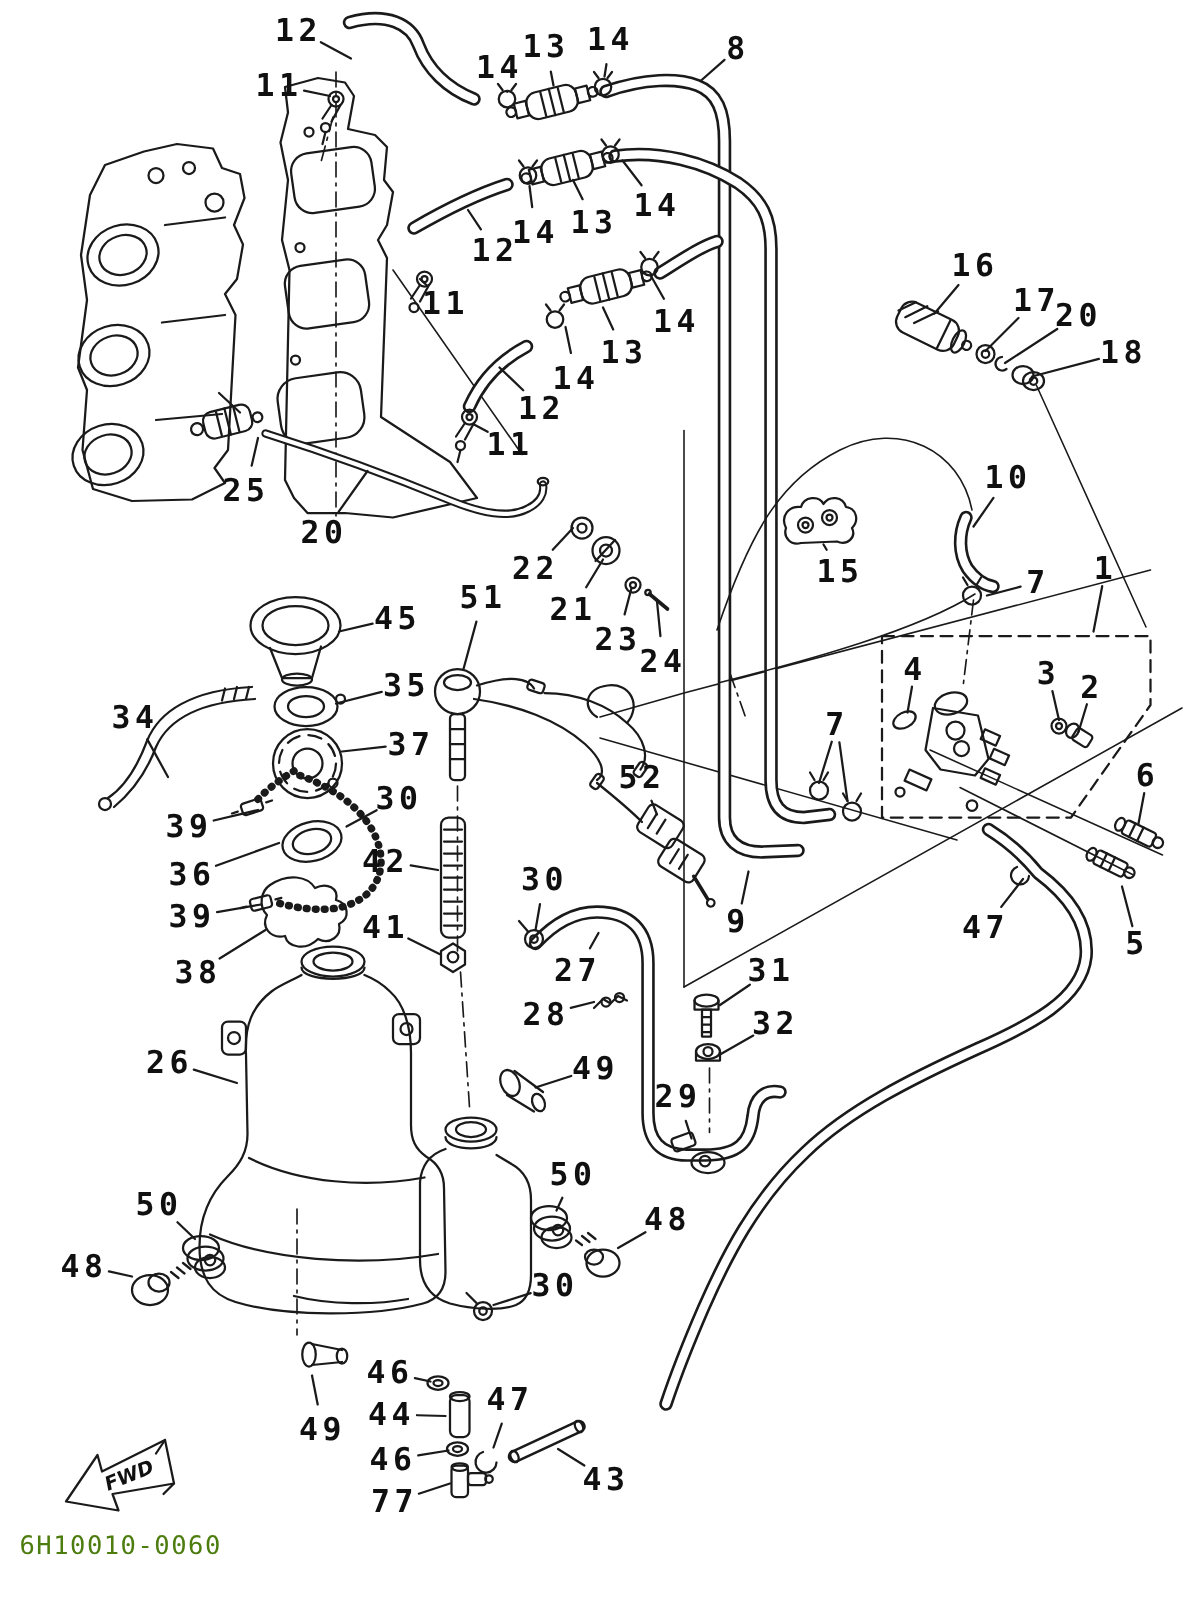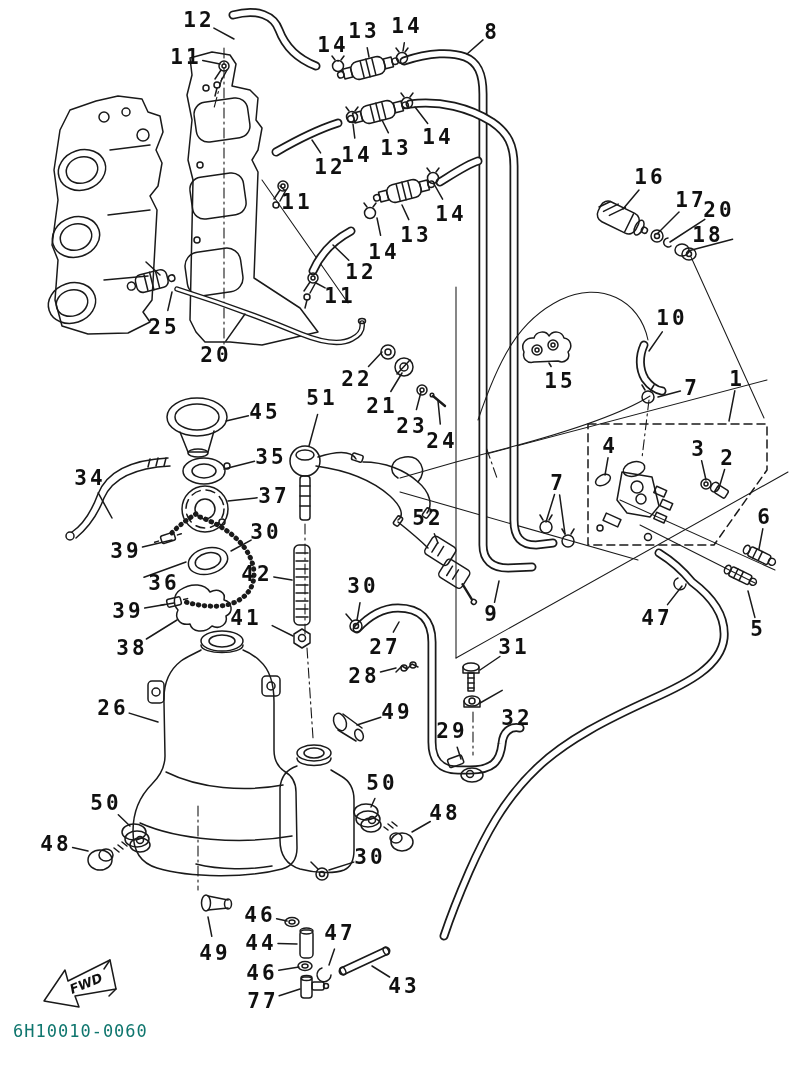--- a/index.html
+++ b/index.html
@@ -16,21 +16,21 @@
   .dash{stroke-dasharray:8 5;}
   .dd{stroke-dasharray:10 4 2 4;stroke-width:1.1 !important;}
   .zl{stroke-width:1.05 !important;}
   .chain{stroke-width:5 !important;stroke-dasharray:.5 5.5;stroke-linecap:round;}
   .thk{stroke-width:2.4 !important;}
   .callout{position:absolute;transform:translate(-50%,-50%);
            font:700 21px "DejaVu Sans Mono","DejaVu Sans",monospace;
            letter-spacing:3px;color:#101010;white-space:nowrap;}
   .lead{stroke:#1a1a1a;stroke-width:1.35;}
   .part-code{position:absolute;left:13px;top:1021px;
-             font:400 17px "DejaVu Sans Mono",monospace;letter-spacing:1px;color:#0f766e;}
+             font:400 17px "DejaVu Sans Mono",monospace;letter-spacing:1px;color:#4d7c0f;}
   .fwd-text{font:italic 700 13px "DejaVu Sans",sans-serif;fill:#101010;}
 </style>
 </head>
 <body>
 
 <div class="stage">
 
 <svg class="art k" width="789" height="1081" viewBox="0 0 789 1081">
 
   <g>
@@ -541,21 +541,21 @@
       <div class="callout" style="left: 396px; top: 148px;">13</div>
       <div class="callout" style="left: 438px; top: 137px;">14</div>
       <div class="callout" style="left: 384px; top: 252px;">14</div>
       <div class="callout" style="left: 416px; top: 235px;">13</div>
       <div class="callout" style="left: 451px; top: 214px;">14</div>
       <div class="callout" style="left: 361px; top: 272px;">12</div>
       <div class="callout" style="left: 340px; top: 296px;">11</div>
       <div class="callout" style="left: 650px; top: 177px;">16</div>
       <div class="callout" style="left: 691px; top: 200px;">17</div>
       <div class="callout" style="left: 719px; top: 210px;">20</div>
-      <div class="callout" style="left: 708px; top: 235px;">18</div>
+      <div class="callout" style="left: 749px; top: 235px;">18</div>
       <div class="callout" style="left: 164px; top: 327px;">25</div>
       <div class="callout" style="left: 216px; top: 355px;">20</div>
       <div class="callout" style="left: 672px; top: 318px;">10</div>
       <div class="callout" style="left: 560px; top: 381px;">15</div>
       <div class="callout" style="left: 357px; top: 379px;">22</div>
       <div class="callout" style="left: 382px; top: 406px;">21</div>
       <div class="callout" style="left: 412px; top: 426px; text-align: center;">23</div>
       <div class="callout" style="left: 442px; top: 441px;">24</div>
       <div class="callout" style="left: 692px; top: 388px;">7</div>
       <div class="callout" style="left: 737px; top: 379px;">1</div>
@@ -565,33 +565,33 @@
       <div class="callout" style="left: 274px; top: 496px;">37</div>
       <div class="callout" style="left: 610px; top: 446px;">4</div>
       <div class="callout" style="left: 699px; top: 449px;">3</div>
       <div class="callout" style="left: 728px; top: 458px;">2</div>
       <div class="callout" style="left: 90px; top: 478px;">34</div>
       <div class="callout" style="left: 558px; top: 483px;">7</div>
       <div class="callout" style="left: 428px; top: 518px;">52</div>
       <div class="callout" style="left: 765px; top: 517px;">6</div>
       <div class="callout" style="left: 266px; top: 532px;">30</div>
       <div class="callout" style="left: 126px; top: 551px;">39</div>
-      <div class="callout" style="left: 128px; top: 583px; margin-left: 36px;">36</div>
+      <div class="callout" style="left: 128px; top: 583px;">36</div>
       <div class="callout" style="left: 257px; top: 574px;">42</div>
       <div class="callout" style="left: 128px; top: 611px;">39</div>
       <div class="callout" style="left: 132px; top: 648px;">38</div>
       <div class="callout" style="left: 363px; top: 586px;">30</div>
-      <div class="callout" style="left: 246px; top: 618px; text-align: center;">41</div>
+      <div class="callout" style="left: 257px; top: 618px; text-align: center;">41</div>
       <div class="callout" style="left: 385px; top: 647px;">27</div>
       <div class="callout" style="left: 492px; top: 614px;">9</div>
       <div class="callout" style="left: 657px; top: 618px;">47</div>
       <div class="callout" style="left: 758px; top: 629px;">5</div>
       <div class="callout" style="left: 364px; top: 676px;">28</div>
       <div class="callout" style="left: 514px; top: 647px;">31</div>
-      <div class="callout" style="left: 517px; top: 682px; margin-top: 36px;">32</div>
+      <div class="callout" style="left: 517px; top: 682px;">32</div>
       <div class="callout" style="left: 113px; top: 708px;">26</div>
       <div class="callout" style="left: 397px; top: 712px;">49</div>
       <div class="callout" style="left: 452px; top: 731px;">29</div>
       <div class="callout" style="left: 382px; top: 783px;">50</div>
       <div class="callout" style="left: 445px; top: 813px;">48</div>
       <div class="callout" style="left: 106px; top: 803px;">50</div>
       <div class="callout" style="left: 56px; top: 844px;">48</div>
       <div class="callout" style="left: 370px; top: 857px;">30</div>
       <div class="callout" style="left: 260px; top: 915px;">46</div>
       <div class="callout" style="left: 261px; top: 943px;">44</div>

